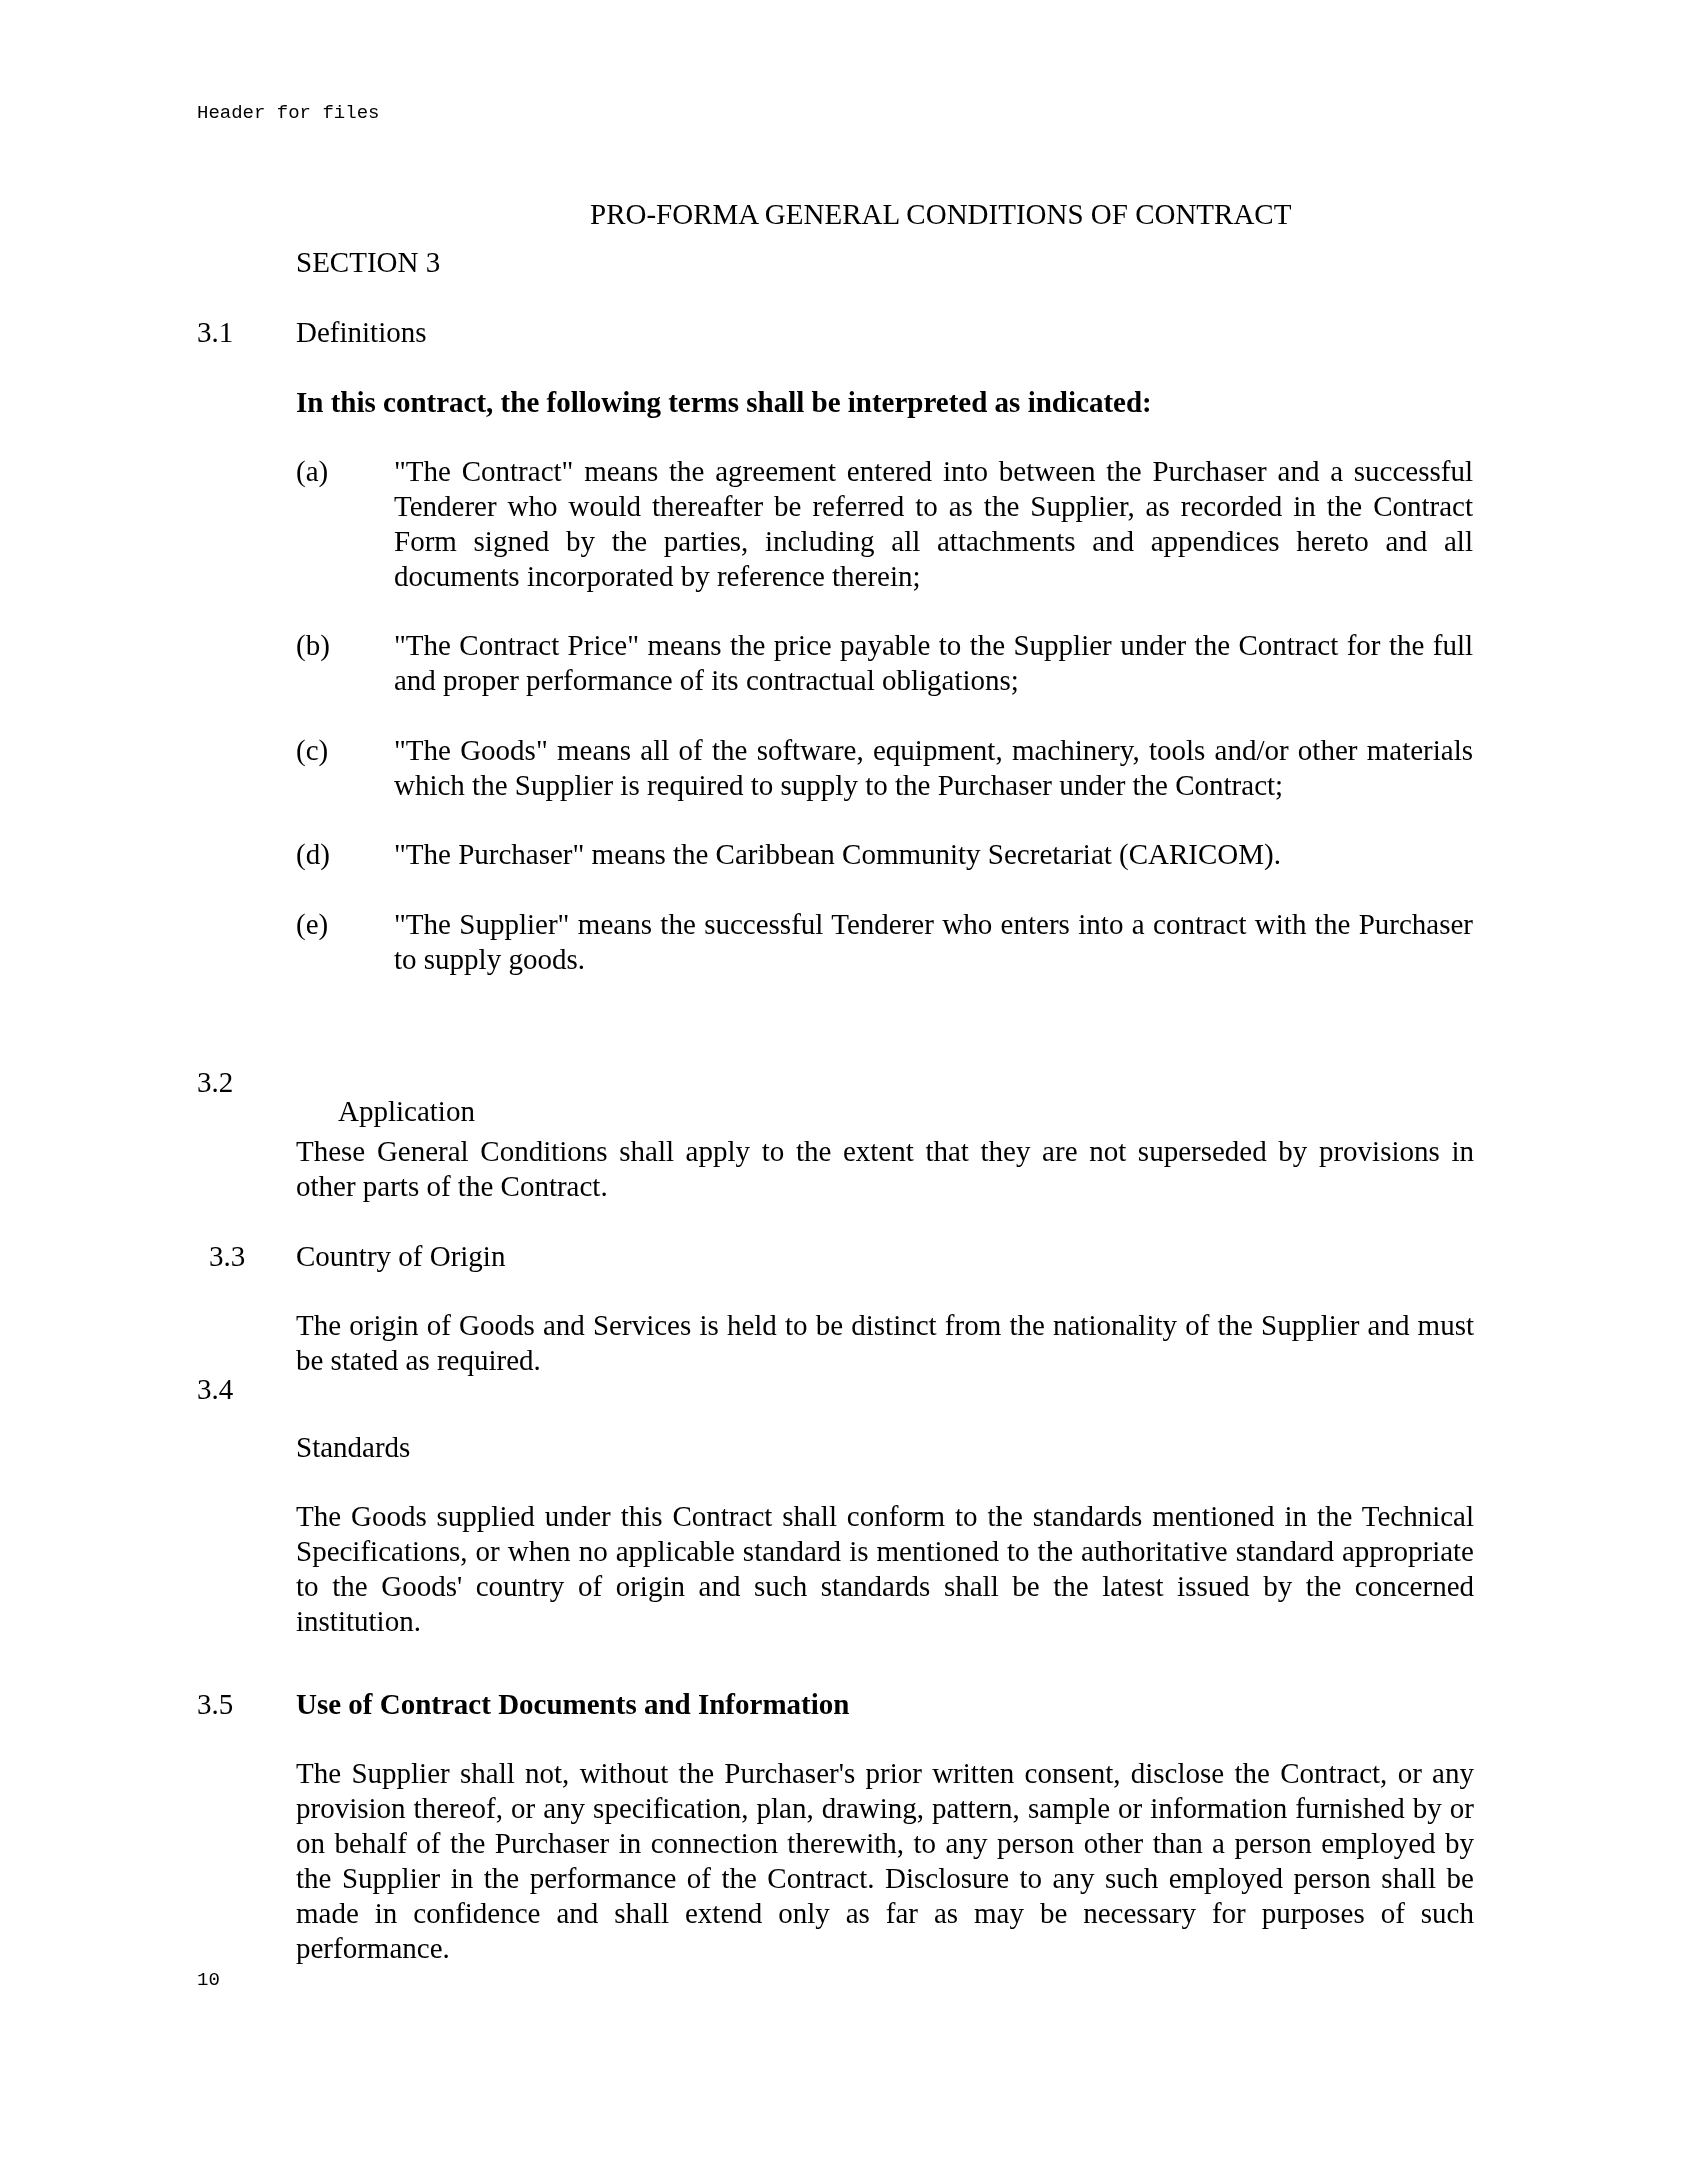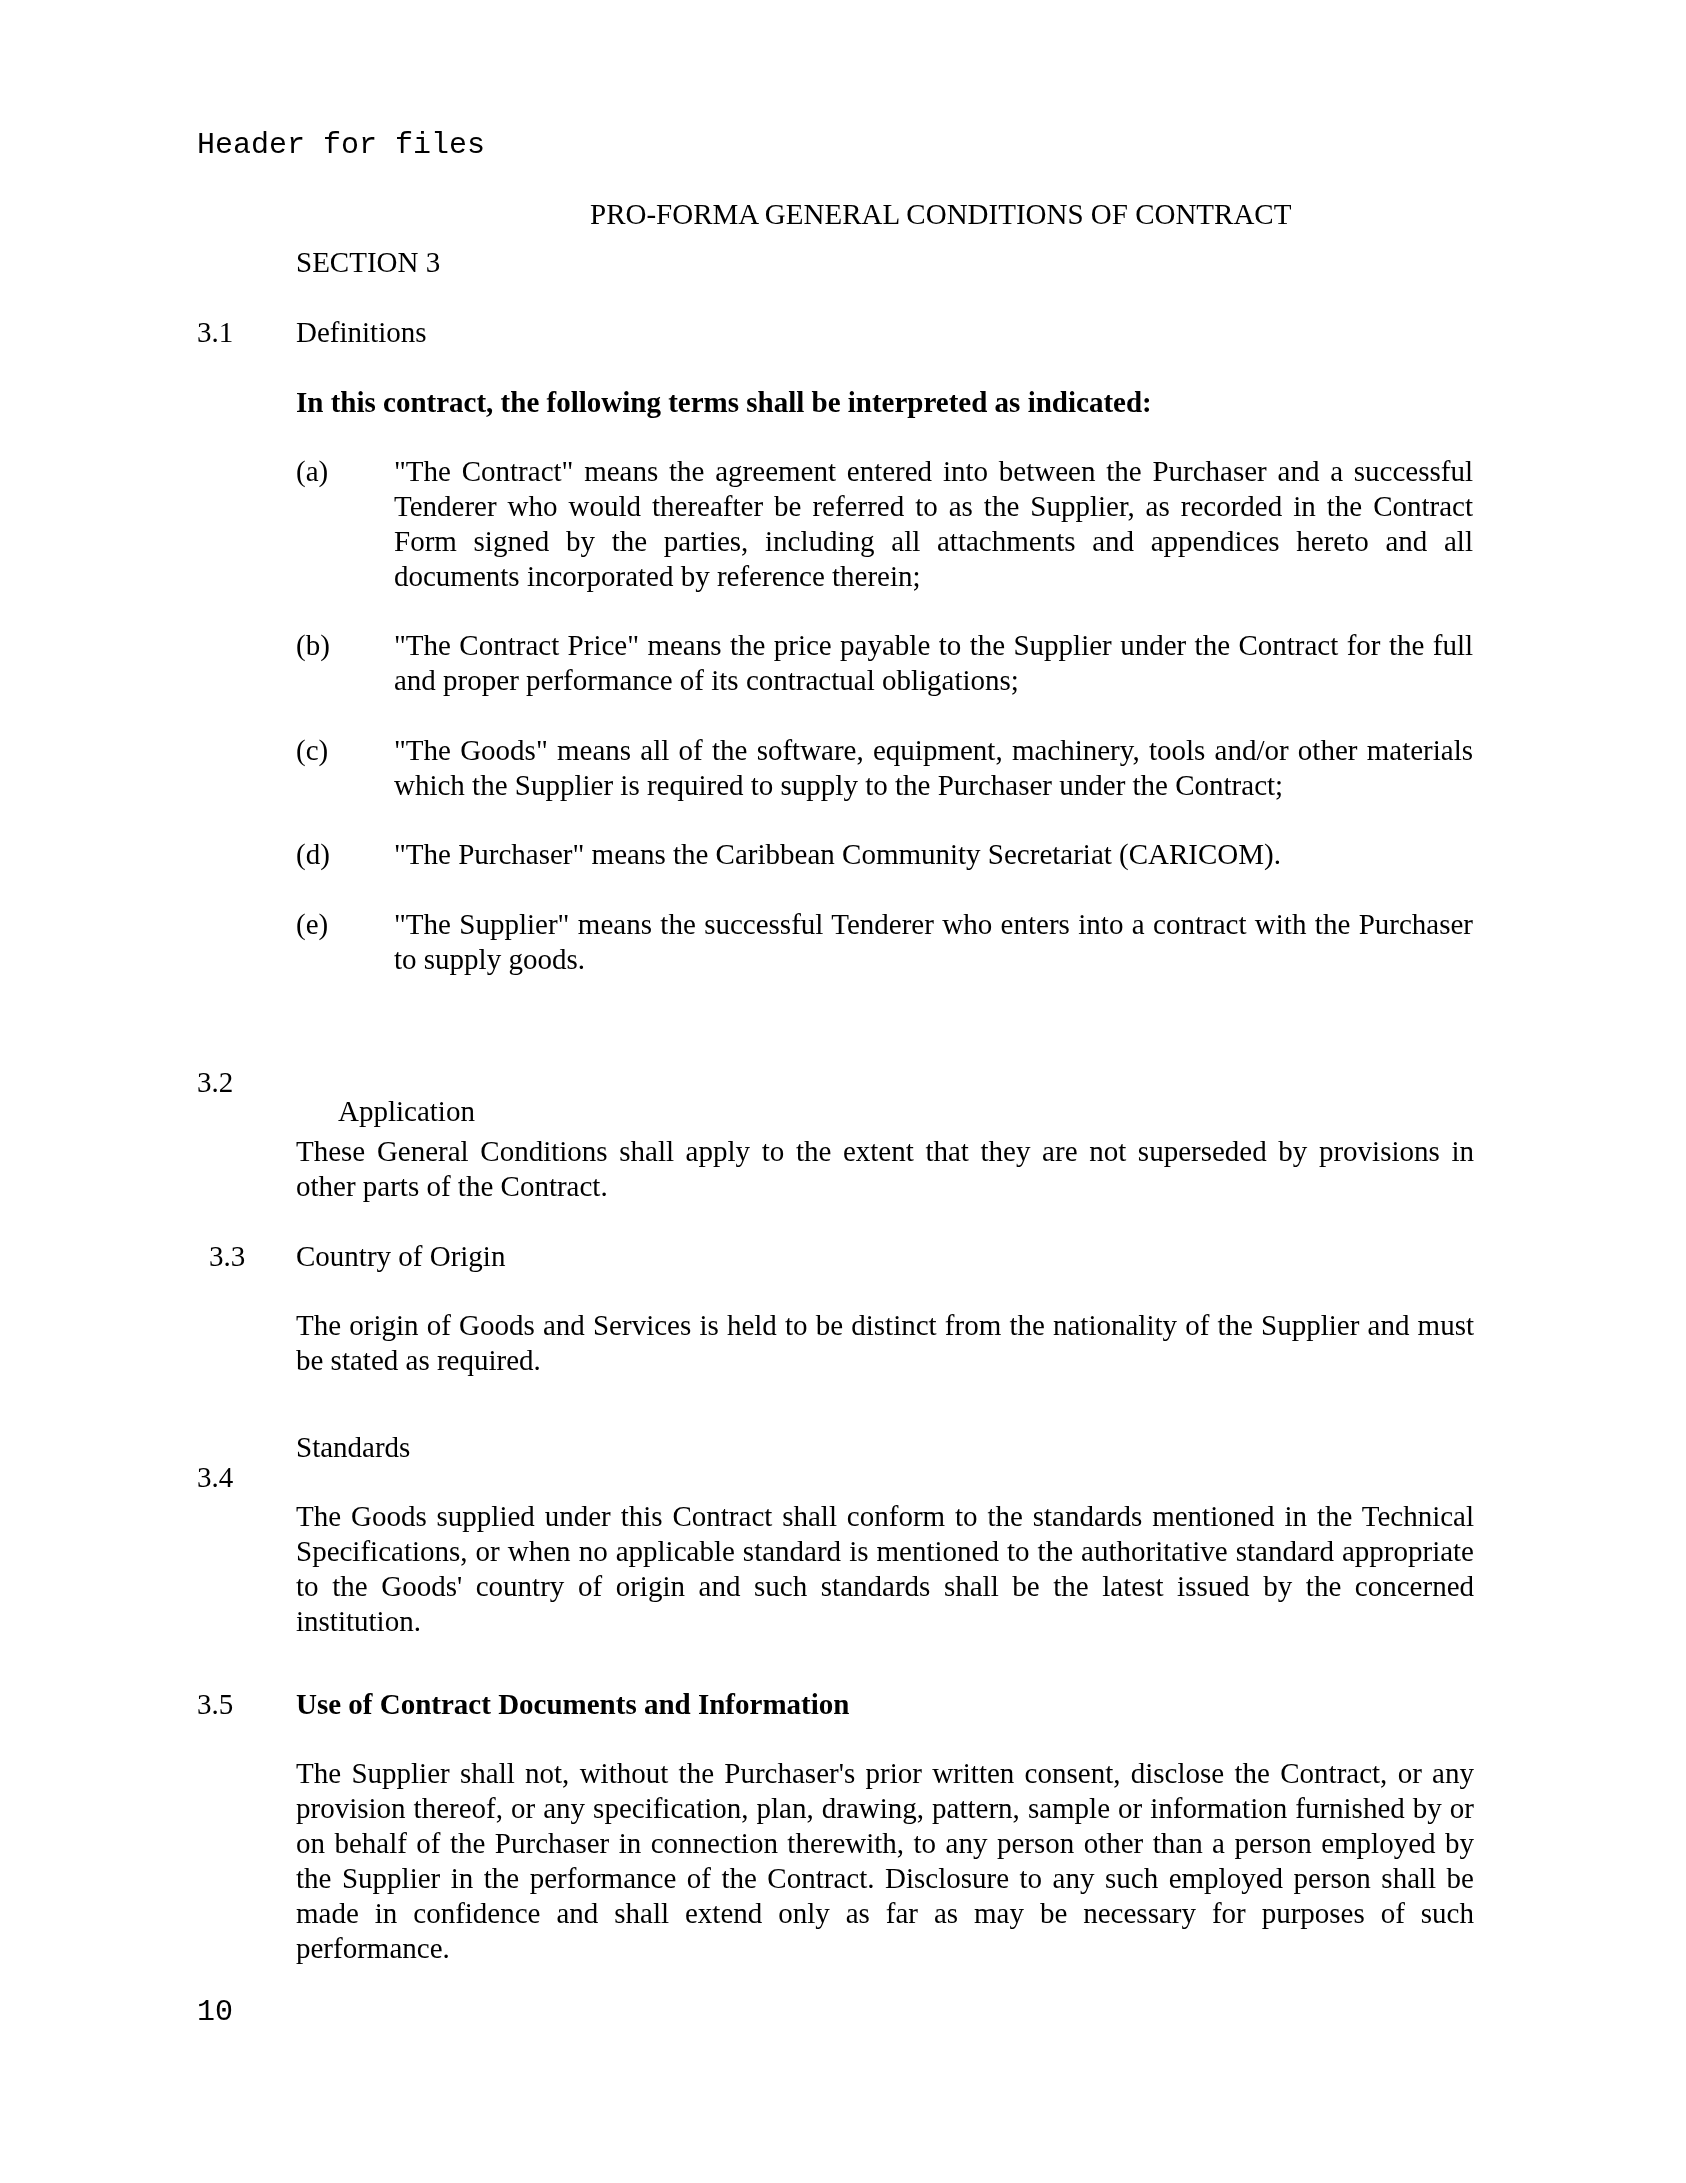--- a/index.html
+++ b/index.html
@@ -13,23 +13,22 @@
       position: relative;
       overflow: hidden;
       color: #000000;
       font-family: "Liberation Serif", serif;
       font-size: 29px;
       line-height: 35px;
     }
     .abs { position: absolute; }
     .mono {
       font-family: "Liberation Mono", monospace;
-      font-size: 30px;
+      font-size: 19px;
       line-height: 29px;
-      margin-top: 32px;
     }
     .justify {
       text-align: justify;
       text-align-last: left;
     }
     .num { left: 197px; }
     .head { left: 296px; }
     .body-block { left: 296px; width: 1178px; }
     .label { left: 296px; }
     .def-text { left: 394px; width: 1079px; }
@@ -75,21 +74,21 @@
   <div class="abs body-block justify" style="top:1134px;">These General Conditions shall apply to the extent that they are not superseded by provisions in other parts of the Contract.</div>
 </div>
 
 <div>
   <div class="abs num" style="top:1239px;margin-left:12px;">3.3</div>
   <div class="abs head" style="top:1239px;">Country of Origin</div>
   <div class="abs body-block justify" style="top:1308px;">The origin of Goods and Services is held to be distinct from the nationality of the Supplier and must be stated as required.</div>
 </div>
 
 <div>
-  <div class="abs num" style="top:1460px;text-align:right;">3.4</div>
+  <div class="abs num" style="top:1372px;text-align:right;">3.4</div>
   <div class="abs head" style="top:1430px;">Standards</div>
   <div class="abs body-block justify" style="top:1499px;">The Goods supplied under this Contract shall conform to the standards mentioned in the Technical Specifications, or when no applicable standard is mentioned to the authoritative standard appropriate to the Goods' country of origin and such standards shall be the latest issued by the concerned institution.</div>
 </div>
 
 <div>
   <div class="abs num" style="top:1687px;">3.5</div>
   <div class="abs head" style="top:1687px;font-weight:bold;">Use of Contract Documents and Information</div>
   <div class="abs body-block justify" style="top:1756px;">The Supplier shall not, without the Purchaser's prior written consent, disclose the Contract, or any provision thereof, or any specification, plan, drawing, pattern, sample or information furnished by or on behalf of the Purchaser in connection therewith, to any person other than a person employed by the Supplier in the performance of the Contract.  Disclosure to any such employed person shall be made in confidence and shall extend only as far as may be necessary for purposes of such performance.</div>
 </div>
 

